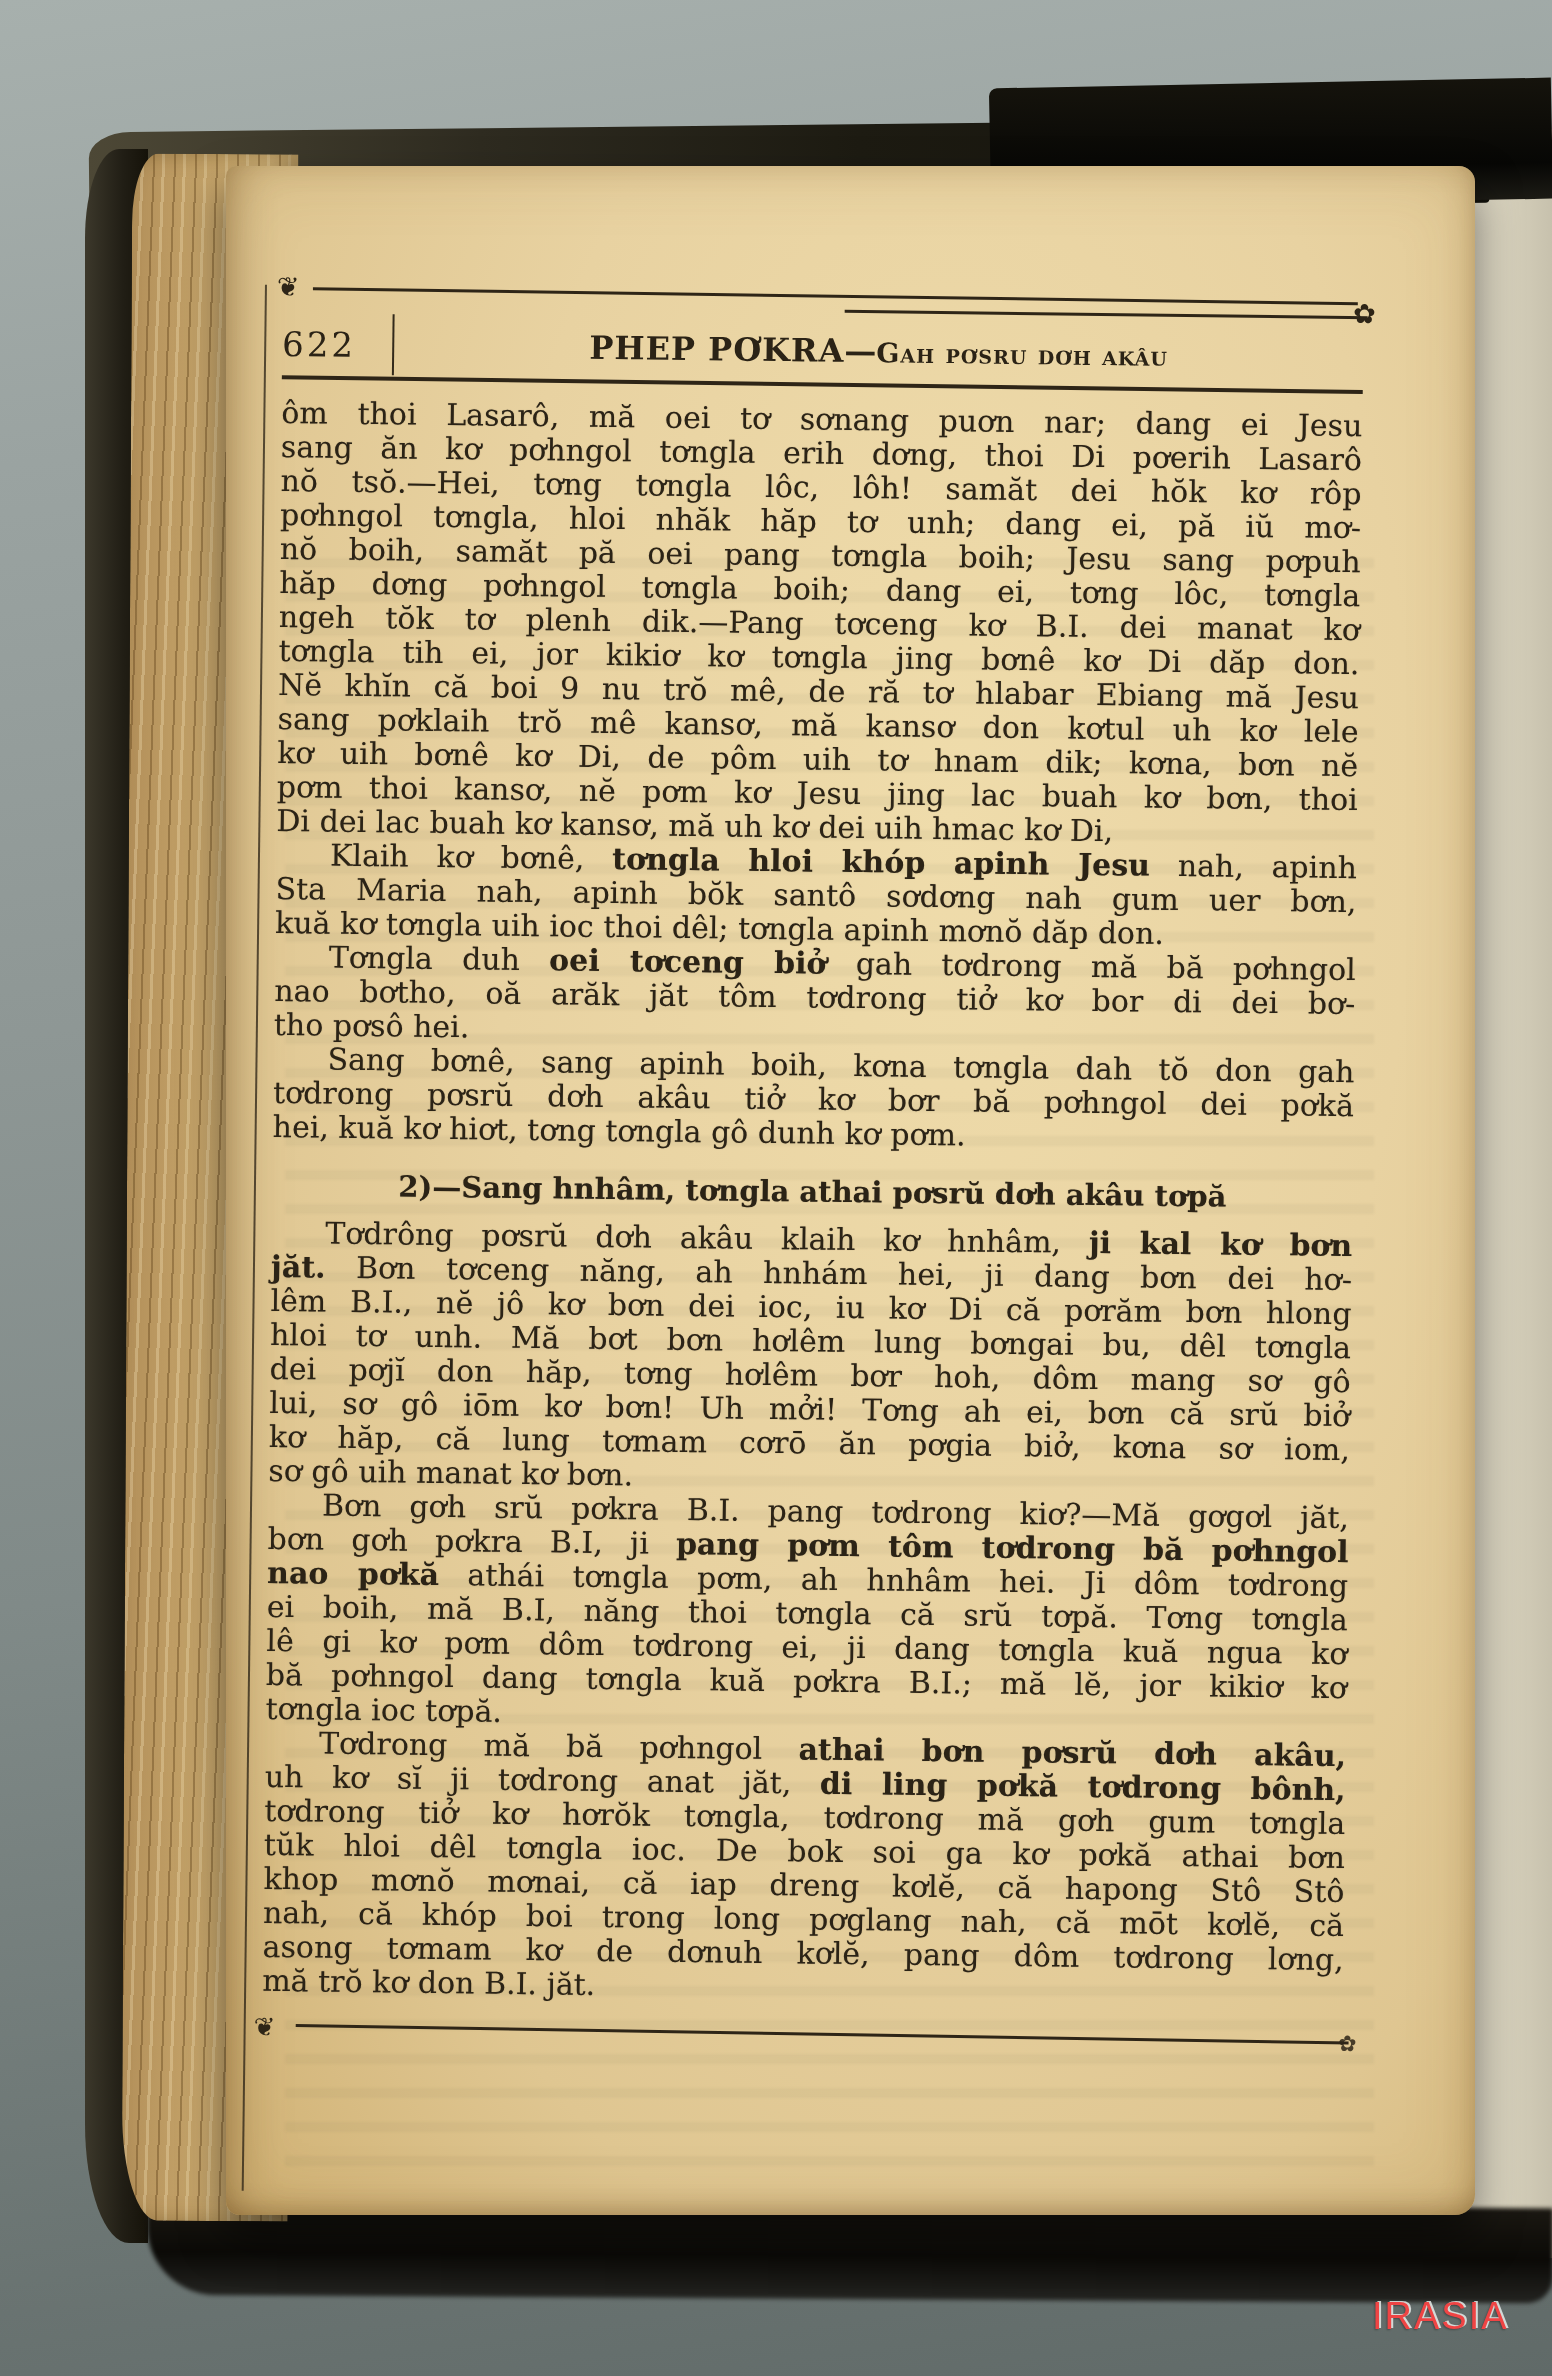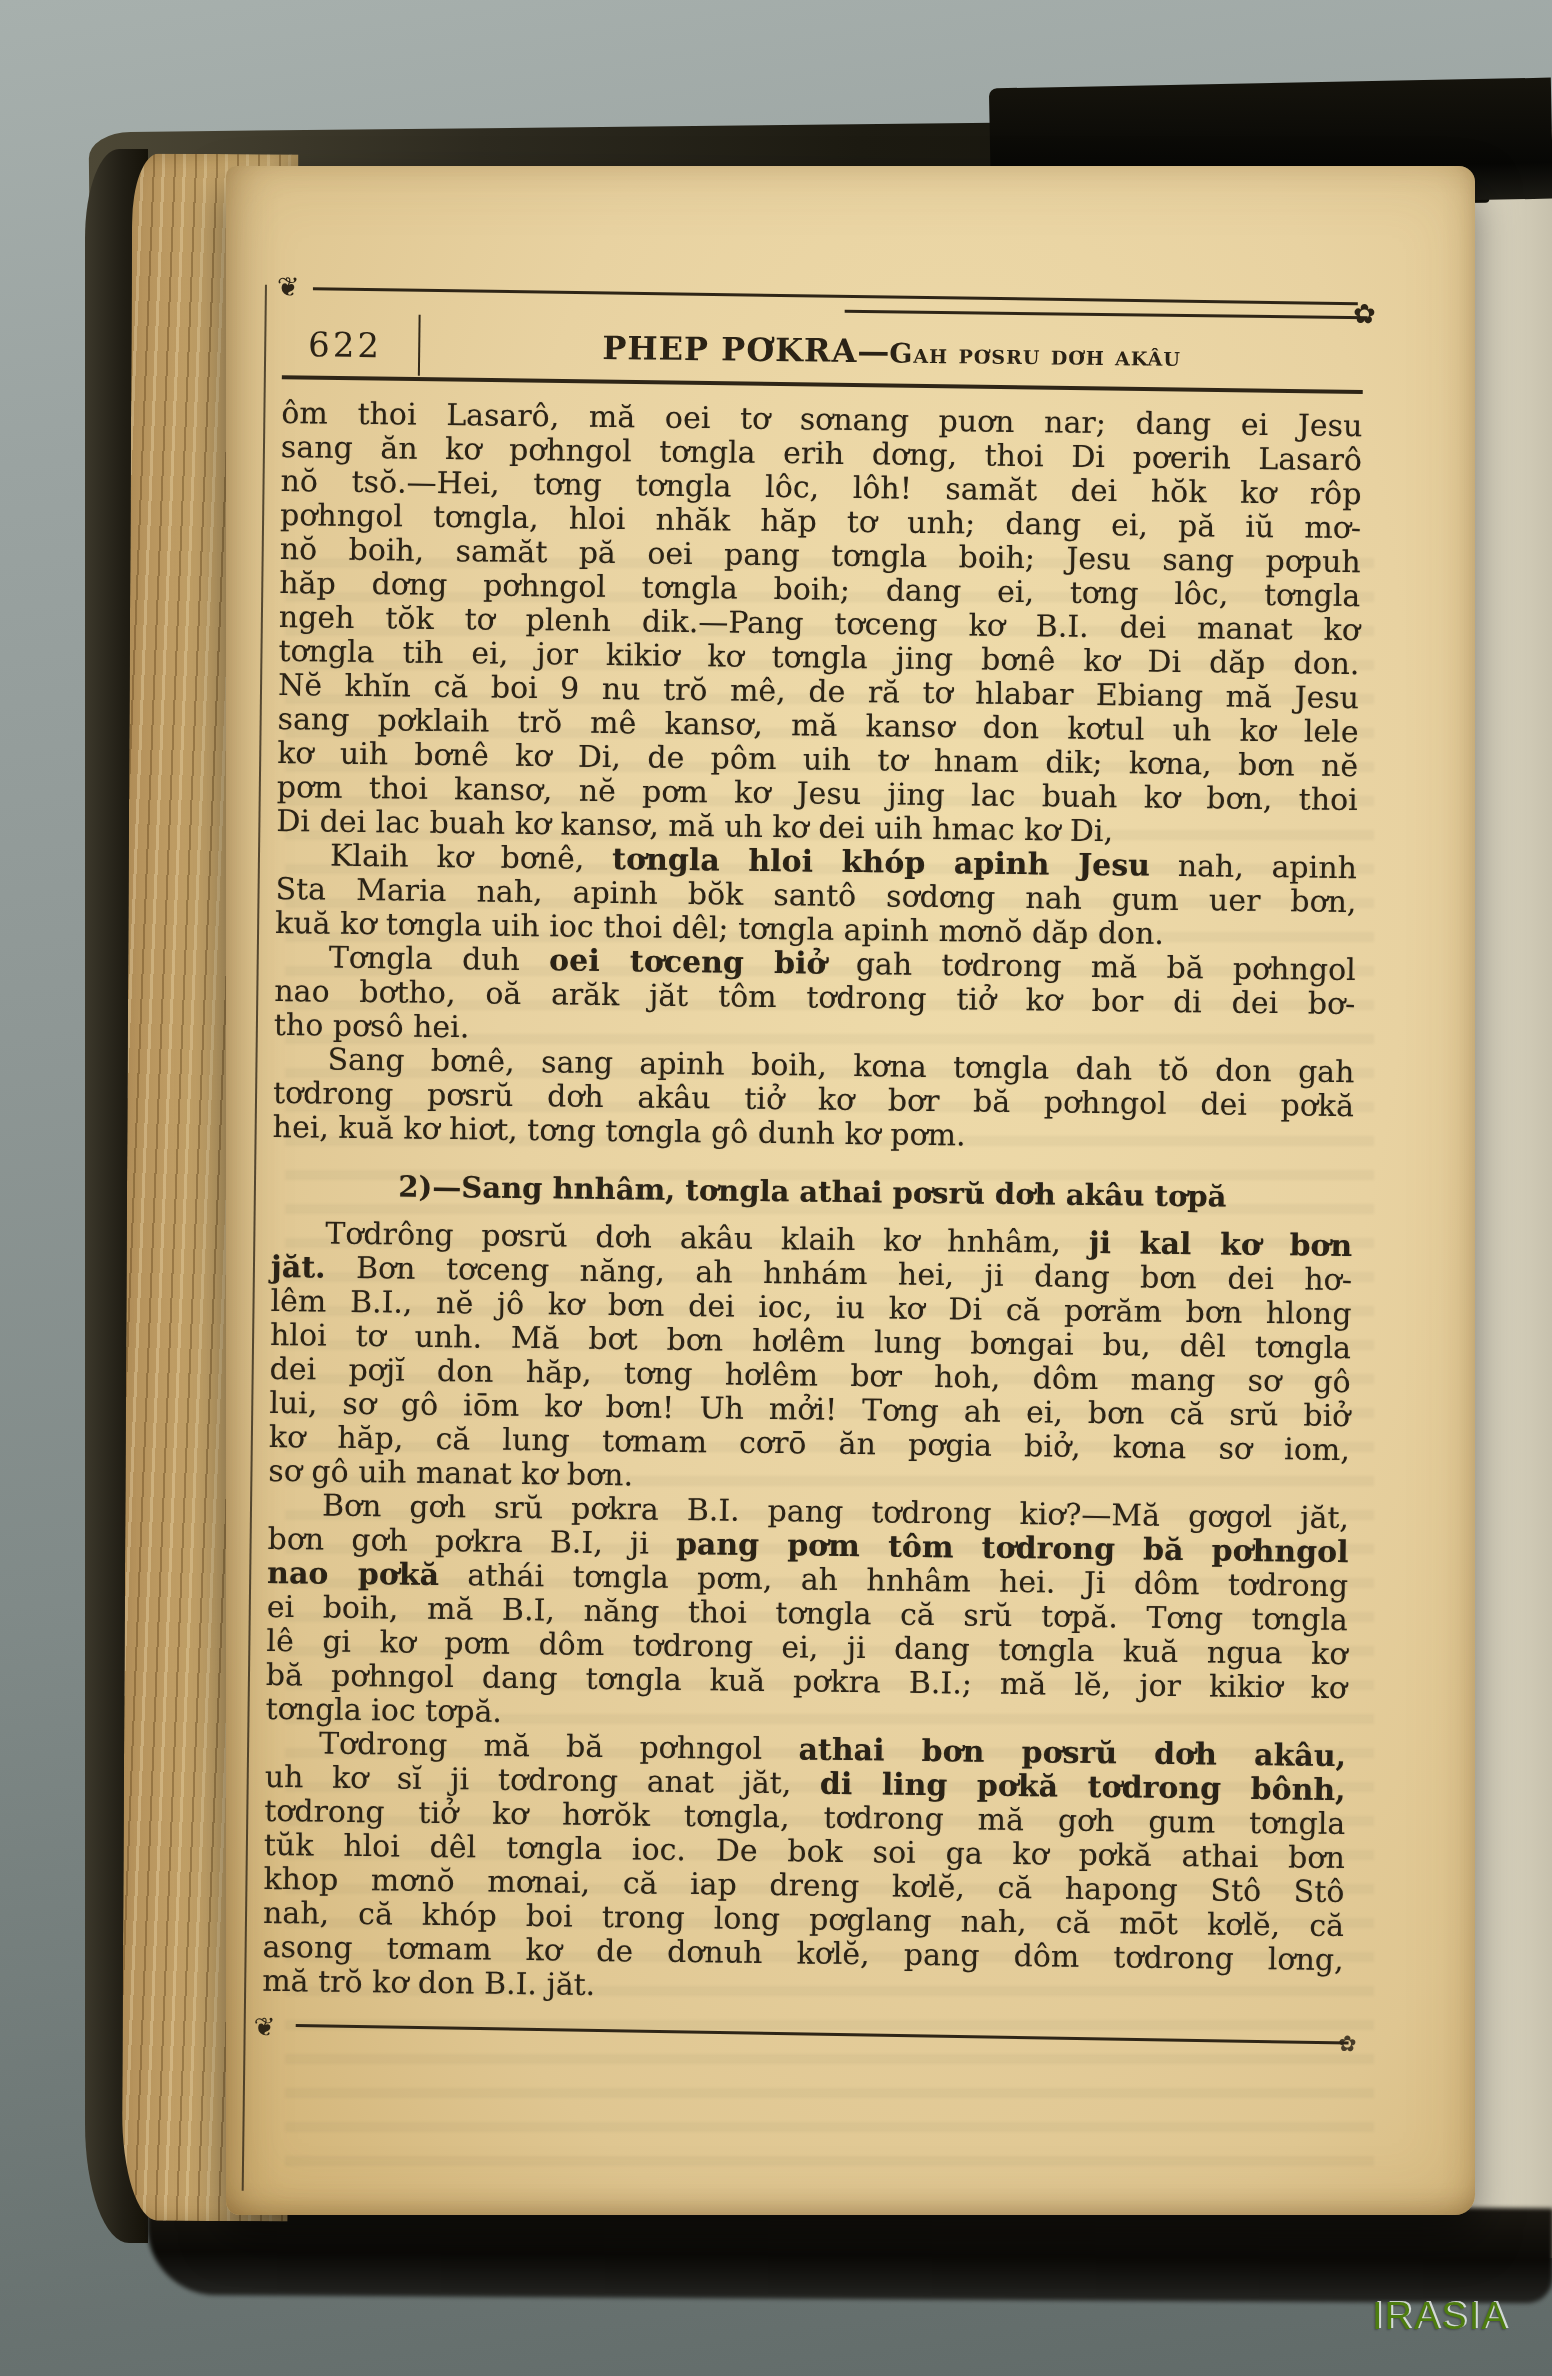--- a/index.html
+++ b/index.html
@@ -52,21 +52,21 @@
   .rule-top{position:relative;height:30px;}
   .rule-top::before{content:"";position:absolute;left:30px;right:6px;top:5px;height:3px;
     background:#2e2517;transform:rotate(0.12deg);}
   .rule-top::after{content:"";position:absolute;left:52%;right:-4px;top:20px;height:3px;
     background:#2e2517;}
   .fleuron{position:absolute;font-family:"DejaVu Sans",sans-serif;color:#2e2517;}
   .fl-tl{left:-6px;top:-12px;font-size:27px;}
   .fl-tr{right:-12px;top:2px;font-size:27px;}
 
   .header-row{display:flex;align-items:center;height:61px;}
-  .page-number{font-size:34px;letter-spacing:3px;margin-left:26px;}
+  .page-number{font-size:34px;letter-spacing:3px;}
   .head-divider{width:2px;height:61px;background:#332a1b;margin:0 0 0 36px;}
   .head-title{flex:1;text-align:center;white-space:nowrap;}
   .title-main{font-size:32px;font-weight:bold;letter-spacing:1px;}
   .title-sep{font-size:32px;font-weight:bold;}
   .title-sub{font-size:27px;font-weight:bold;font-variant:small-caps;letter-spacing:1px;}
 
   .rule-mid{height:4px;background:#2e2517;margin-top:2px;transform:rotate(0.08deg);}
 
   .body-text{margin-top:16px;font-size:30px;line-height:34px;
     text-shadow:0 0 1px rgba(43,35,22,.35);}
@@ -78,21 +78,21 @@
 
   .rule-bottom{position:relative;height:30px;margin-top:18px;}
   .rule-bottom::before{content:"";position:absolute;left:34px;right:-6px;top:10px;height:3px;
     background:#2e2517;transform:rotate(0.25deg);}
   .fl-bl{left:-8px;top:-4px;font-size:26px;}
   .fl-br{right:-14px;top:2px;font-size:22px;opacity:.85;}
 
   
   .watermark{position:absolute;left:1372px;top:2295px;z-index:5;
     font-family:"Liberation Sans",sans-serif;font-size:38px;letter-spacing:2px;
-    color:#4d7c0f;text-shadow:2px -1px 0 rgba(240,245,243,.8),-1px 1px 2px rgba(0,0,0,.3);}
+    color:#ef4444;text-shadow:2px -1px 0 rgba(240,245,243,.8),-1px 1px 2px rgba(0,0,0,.3);}
 </style>
 </head>
 <body>
 
 <div class="cover-top"></div>
 <div class="cover-band-right"></div>
 <div class="cover-left"></div>
 <div class="fore-edge-right"></div>
 <div class="page-stack-left"></div>
 <div class="cover-bottom"></div>

